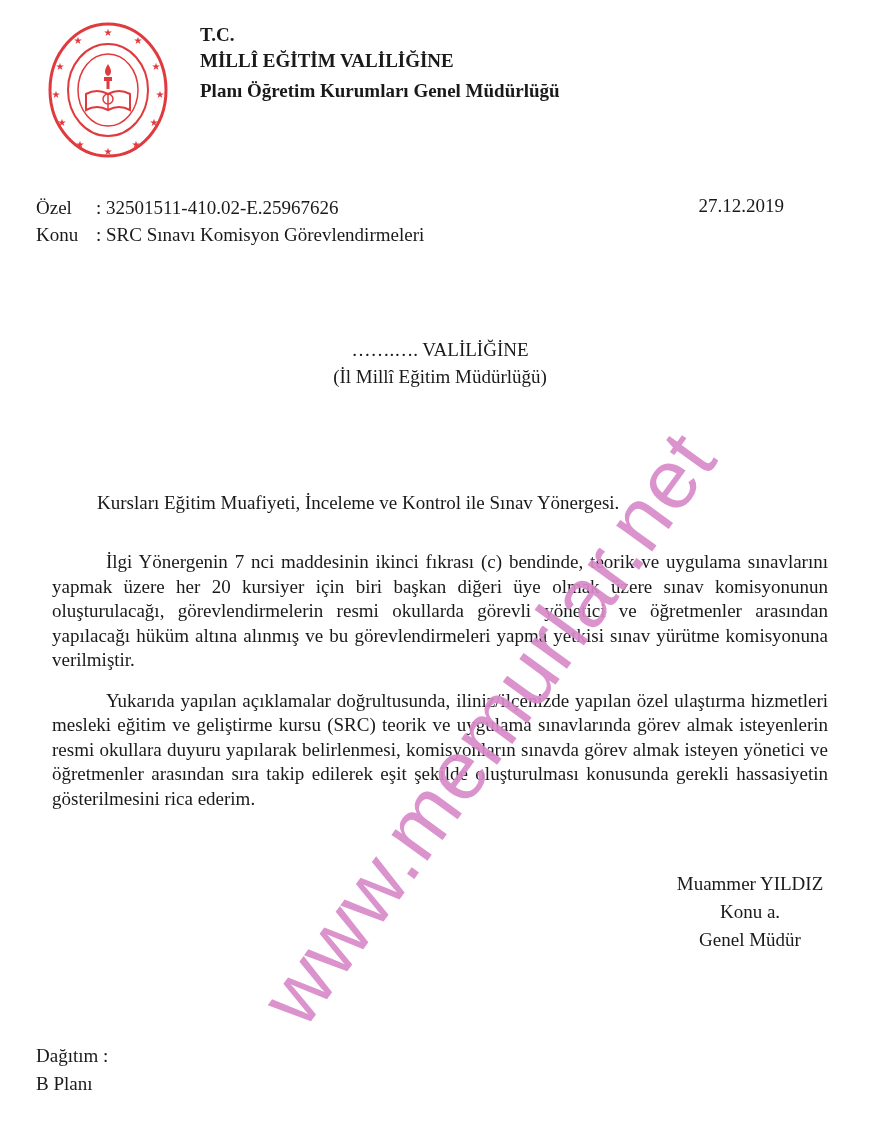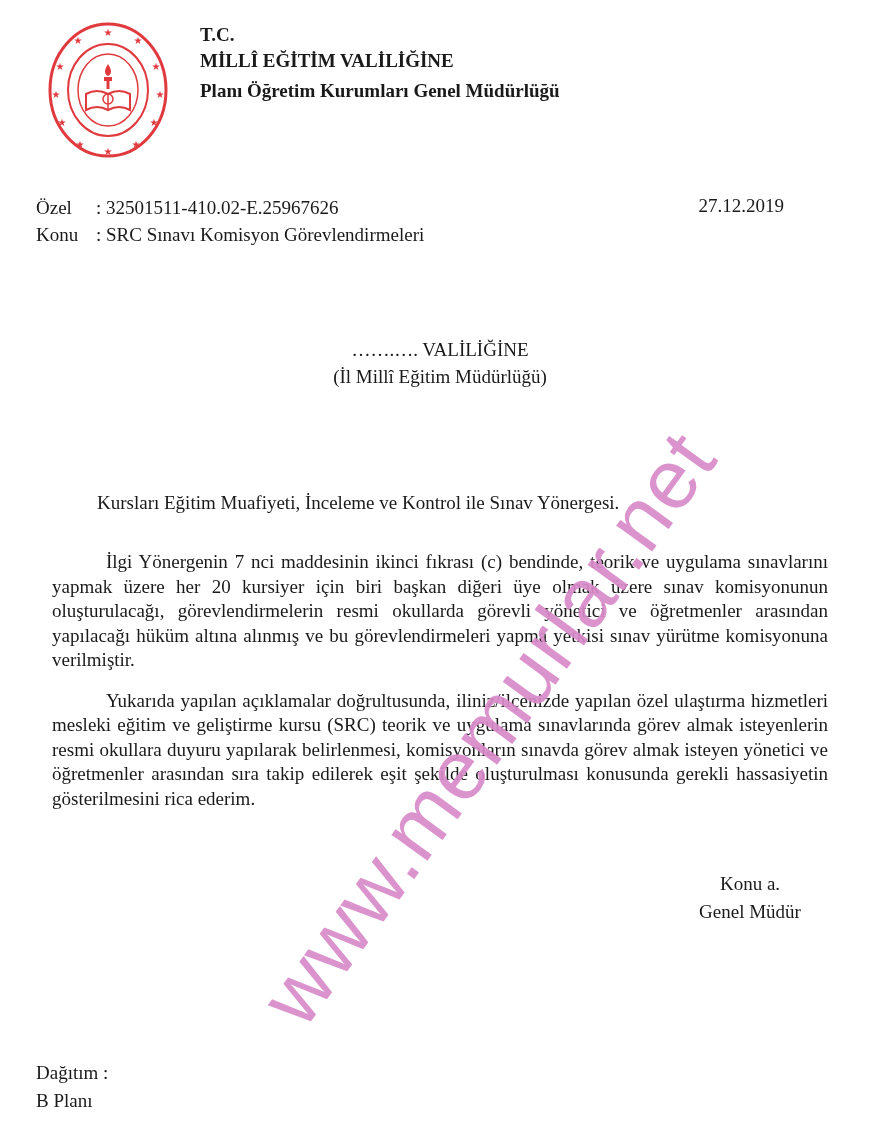--- a/index.html
+++ b/index.html
@@ -16,21 +16,21 @@
   .meta { font-size: 19px; line-height: 26px; }
   .meta .lab { display: inline-block; width: 60px; }
   .date { right: 96px; top: 195px; font-size: 19px; }
   .addressee { left: 0; width: 880px; text-align: center; font-size: 19px; line-height: 26px; }
   .ilgi { left: 36px; top: 450px; width: 800px; font-size: 19px; line-height: 26px; }
   .ilgi .lab { display: inline-block; width: 50px; }
   .ilgi .cont { padding-left: 61px; margin-top: 40px; }
   .body { left: 36px; width: 808px; font-size: 19px; line-height: 24.5px; text-align: justify; }
   .body p { margin: 16px; text-indent: 54px; }
   .sign { right: 40px; top: 870px; width: 180px; text-align: center; font-size: 19px; line-height: 28px; }
-  .dist { left: 36px; top: 1042px; font-size: 19px; line-height: 28px; margin-top: 17px; }
+  .dist { left: 36px; top: 1042px; font-size: 19px; line-height: 28px; }
   .watermark {
     left: 135px; top: 680px; font-family: "Liberation Sans", "DejaVu Sans", sans-serif;
     font-size: 84px; color: #d98ac9; transform: rotate(-54deg); transform-origin: center;
     white-space: nowrap; opacity: 0.92; letter-spacing: 1px; pointer-events: none;
   }
 </style>
 </head>
 <body>
 
 <div class="abs seal">
@@ -81,20 +81,21 @@
 <div class="abs ilgi">
   <div class="cont">Kursları Eğitim Muafiyeti, İnceleme ve Kontrol ile Sınav Yönergesi.</div>
 </div>
 
 <div class="abs body" style="top:534px;">
   <p>İlgi Yönergenin 7 nci maddesinin ikinci fıkrası (c) bendinde, teorik ve uygulama sınavlarını yapmak üzere her 20 kursiyer için biri başkan diğeri üye olmak üzere sınav komisyonunun oluşturulacağı, görevlendirmelerin resmi okullarda görevli yönetici ve öğretmenler arasından yapılacağı hüküm altına alınmış ve bu görevlendirmeleri yapma yetkisi sınav yürütme komisyonuna verilmiştir.</p>
   <p style="margin-top:3px;">Yukarıda yapılan açıklamalar doğrultusunda, iliniz/ilçenizde yapılan özel ulaştırma hizmetleri mesleki eğitim ve geliştirme kursu (SRC) teorik ve uygulama sınavlarında görev almak isteyenlerin resmi okullara duyuru yapılarak belirlenmesi, komisyonların sınavda görev almak isteyen yönetici ve öğretmenler arasından sıra takip edilerek eşit şekilde oluşturulması konusunda gerekli hassasiyetin gösterilmesini rica ederim.</p>
 </div>
 
 <div class="abs sign">
+  <div>Muammer YILDIZ</div>
   <div>Konu a.</div>
   <div>Genel Müdür</div>
 </div>
 
 <div class="abs dist">
   <div>Dağıtım :</div>
   <div>B Planı</div>
 </div>
 
 <div class="abs watermark">www.memurlar.net</div>

